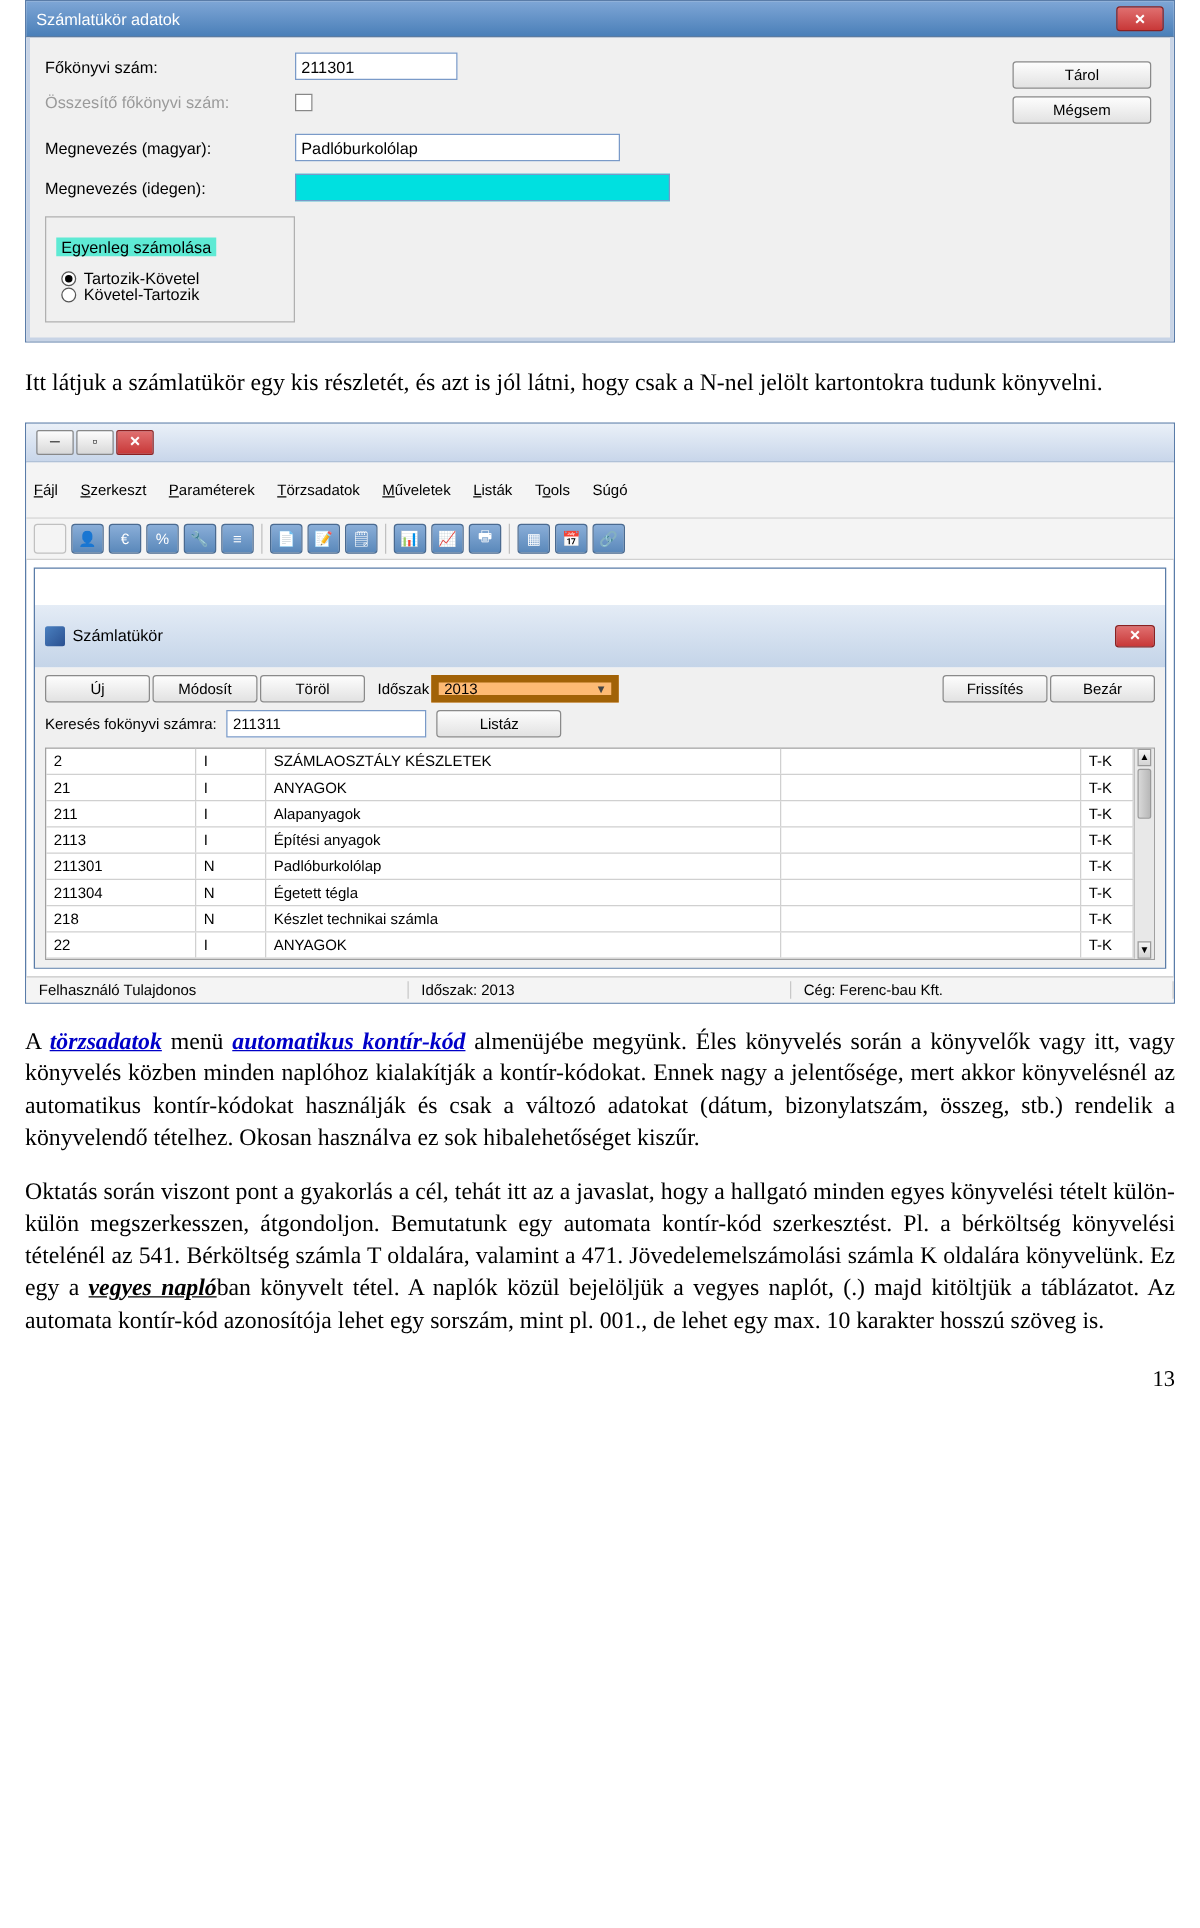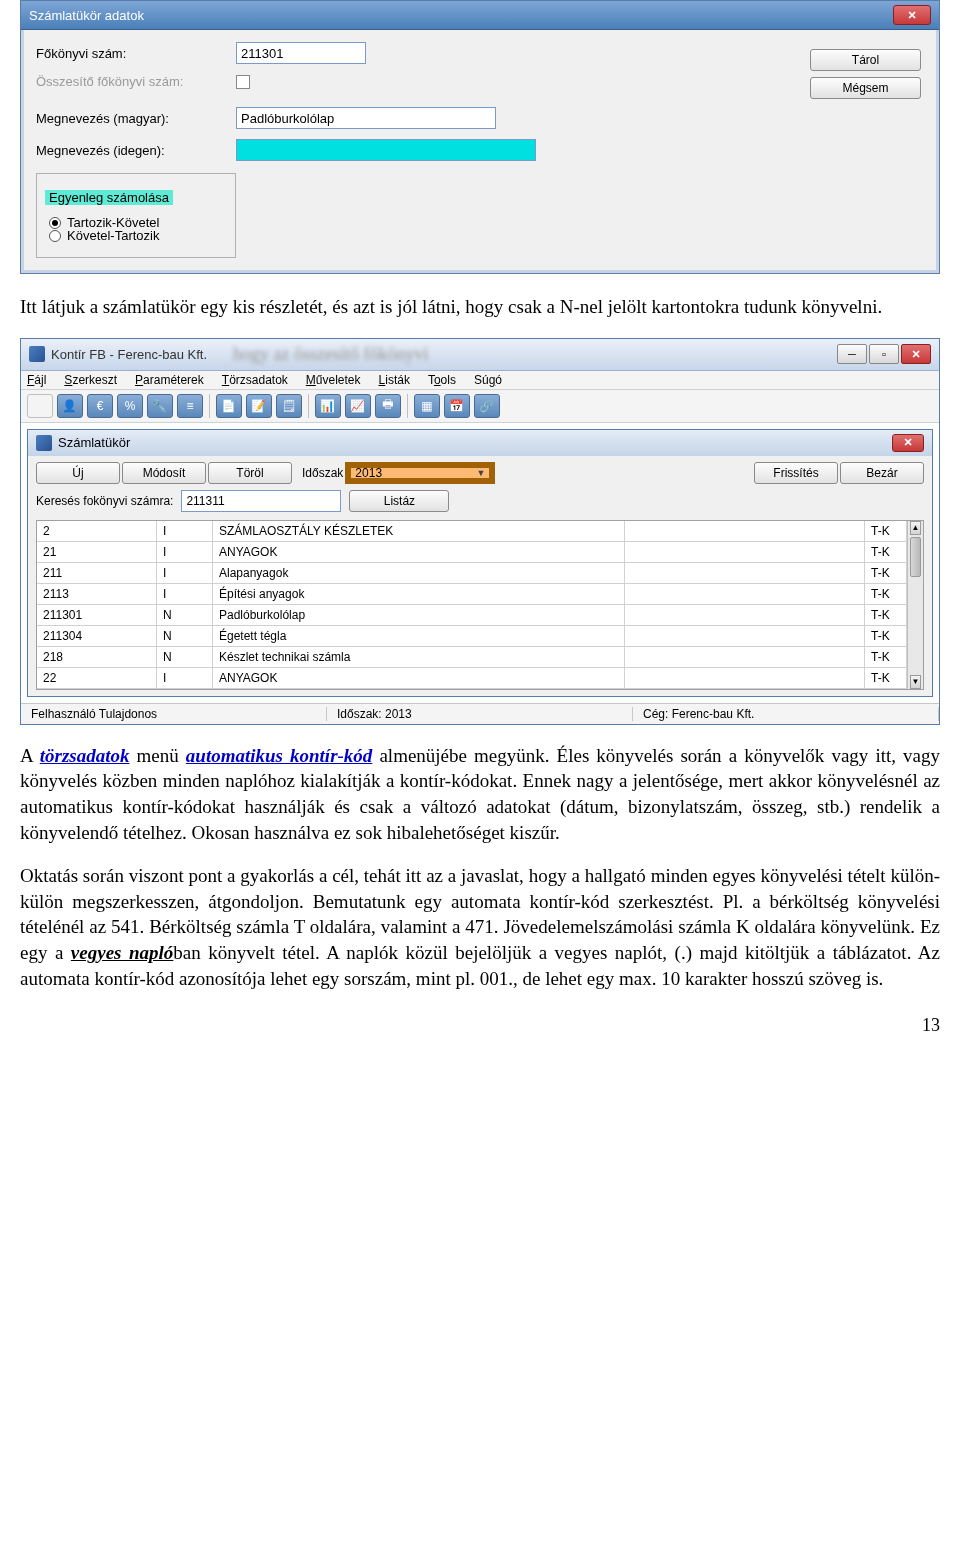--- a/index.html
+++ b/index.html
@@ -136,21 +136,21 @@
     border: 1px solid #888;
     border-radius: 2px;
     background: linear-gradient(to bottom,#fdfdfd,#d8d8d8);
     font-size: 11px;
     display:flex; align-items:center; justify-content:center;
   }
   .win-ctrl.close { background: linear-gradient(to bottom,#e07070,#c83838); border-color:#8a2020; color:#fff; font-weight:bold; }
   .blur-text { filter: blur(2px); color:#999; font-family:"Times New Roman"; font-size:18px; }
   .menubar {
     background: #f4f4f4;
-    padding: 2px 6px;
+    padding: 15px 6px;
     display: flex;
     gap: 18px;
     font-size: 12px;
     border-bottom: 1px solid #d0d0d0;
   }
   .menu-item { color: #000; }
   .menu-item u { text-decoration: underline; }
   .toolbar {
     background: #f4f4f4;
     padding: 4px 6px;
@@ -170,25 +170,26 @@
   }
   .tool-btn.blank { background:#f4f4f4; border:1px solid #c0c0c0; }
   .tool-sep { width:1px; height:24px; background:#c0c0c0; margin:0 2px; }
   
   .child-win {
     margin: 6px;
     border: 1px solid #5a7ca8;
   }
   .child-titlebar {
     background: linear-gradient(to bottom,#e4ecf6,#c4d4e8);
-    padding: 4px 8px;
+    padding: 16px 8px;
     display:flex;
     justify-content:space-between;
     align-items:center;
     font-size:13px;
+    margin-top:29px;
   }
   .child-body { background:#f0f0f0; padding:6px 8px; }
   .btn-row { display:flex; gap:2px; align-items:center; margin-bottom:6px; }
   .btn-row .win-btn { width:84px; }
   .combo {
     border:6px solid #a16207; background:#fdba74; height:22px; min-width:150px;
     display:flex; align-items:center; justify-content:space-between; padding:0 4px; font-size:12px;
   }
   .combo-arrow { font-size:9px; color:#444; }
   .search-row { display:flex; align-items:center; gap:8px; font-size:12px; }
@@ -274,25 +275,20 @@
       <div class="win-btn">Tárol</div>
       <div class="win-btn">Mégsem</div>
     </div>
   </div>
 </div>
 
 <p class="para">Itt látjuk a számlatükör egy kis részletét, és azt is jól látni, hogy csak a N-nel jelölt kartontokra tudunk könyvelni.</p>
 
 <div class="appwin">
   <div class="appwin-titlebar">
-    <div class="appwin-title">
-      <span class="appwin-icon"></span>
-      <span>Kontír FB  - Ferenc-bau Kft.</span>
-      <span class="blur-text" style="margin-left:20px">hogy az összesítő főkönyvi</span>
-    </div>
     <div class="win-ctrls">
       <div class="win-ctrl">─</div>
       <div class="win-ctrl">▫</div>
       <div class="win-ctrl close">✕</div>
     </div>
   </div>
   <div class="menubar">
     <span class="menu-item"><u>F</u>ájl</span>
     <span class="menu-item"><u>S</u>zerkeszt</span>
     <span class="menu-item"><u>P</u>araméterek</span>

